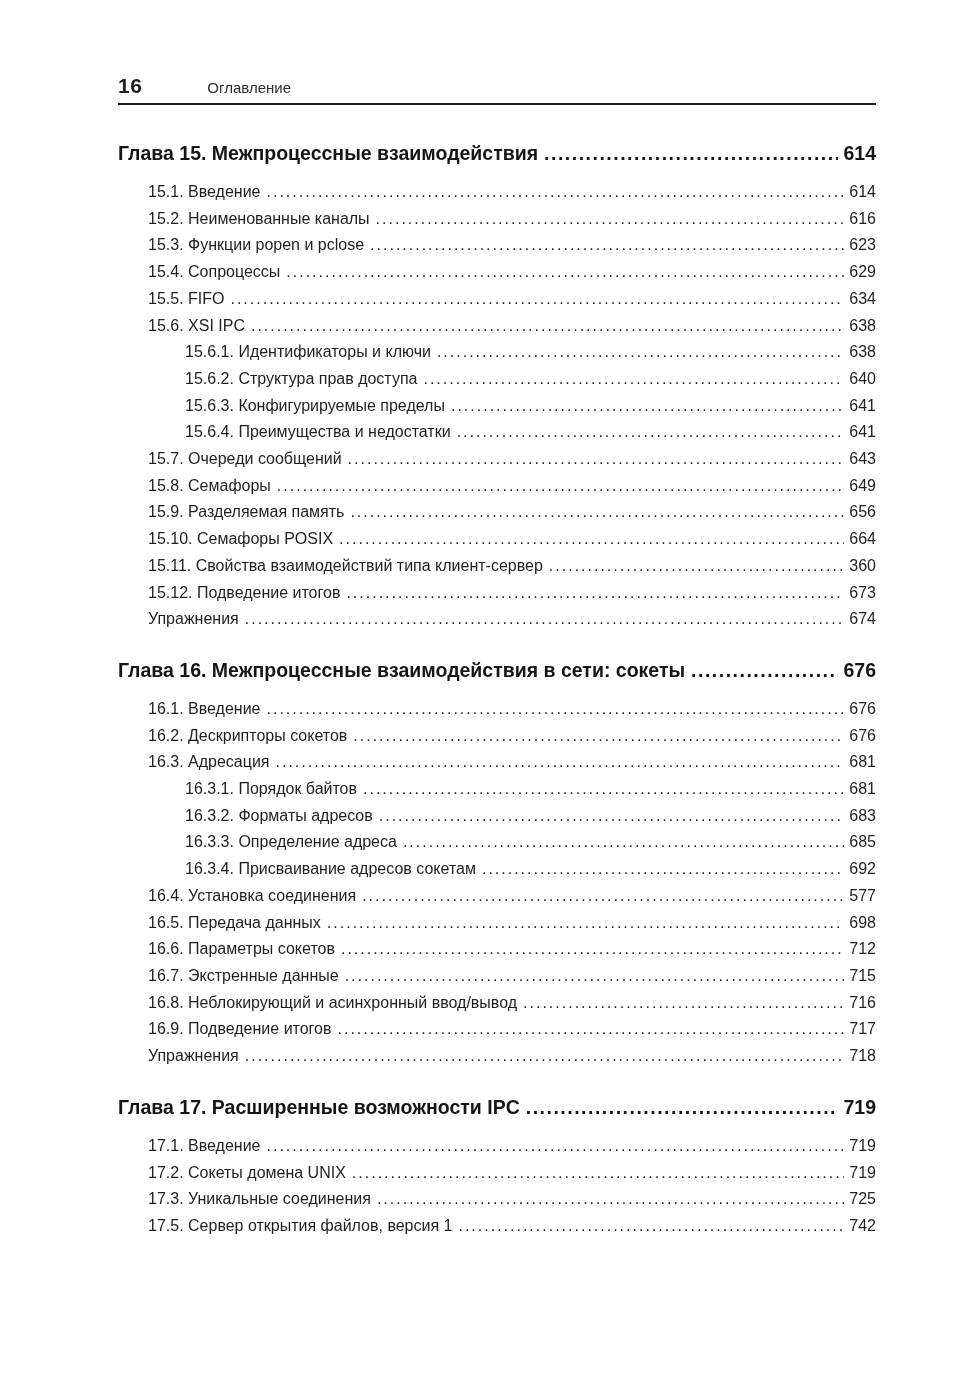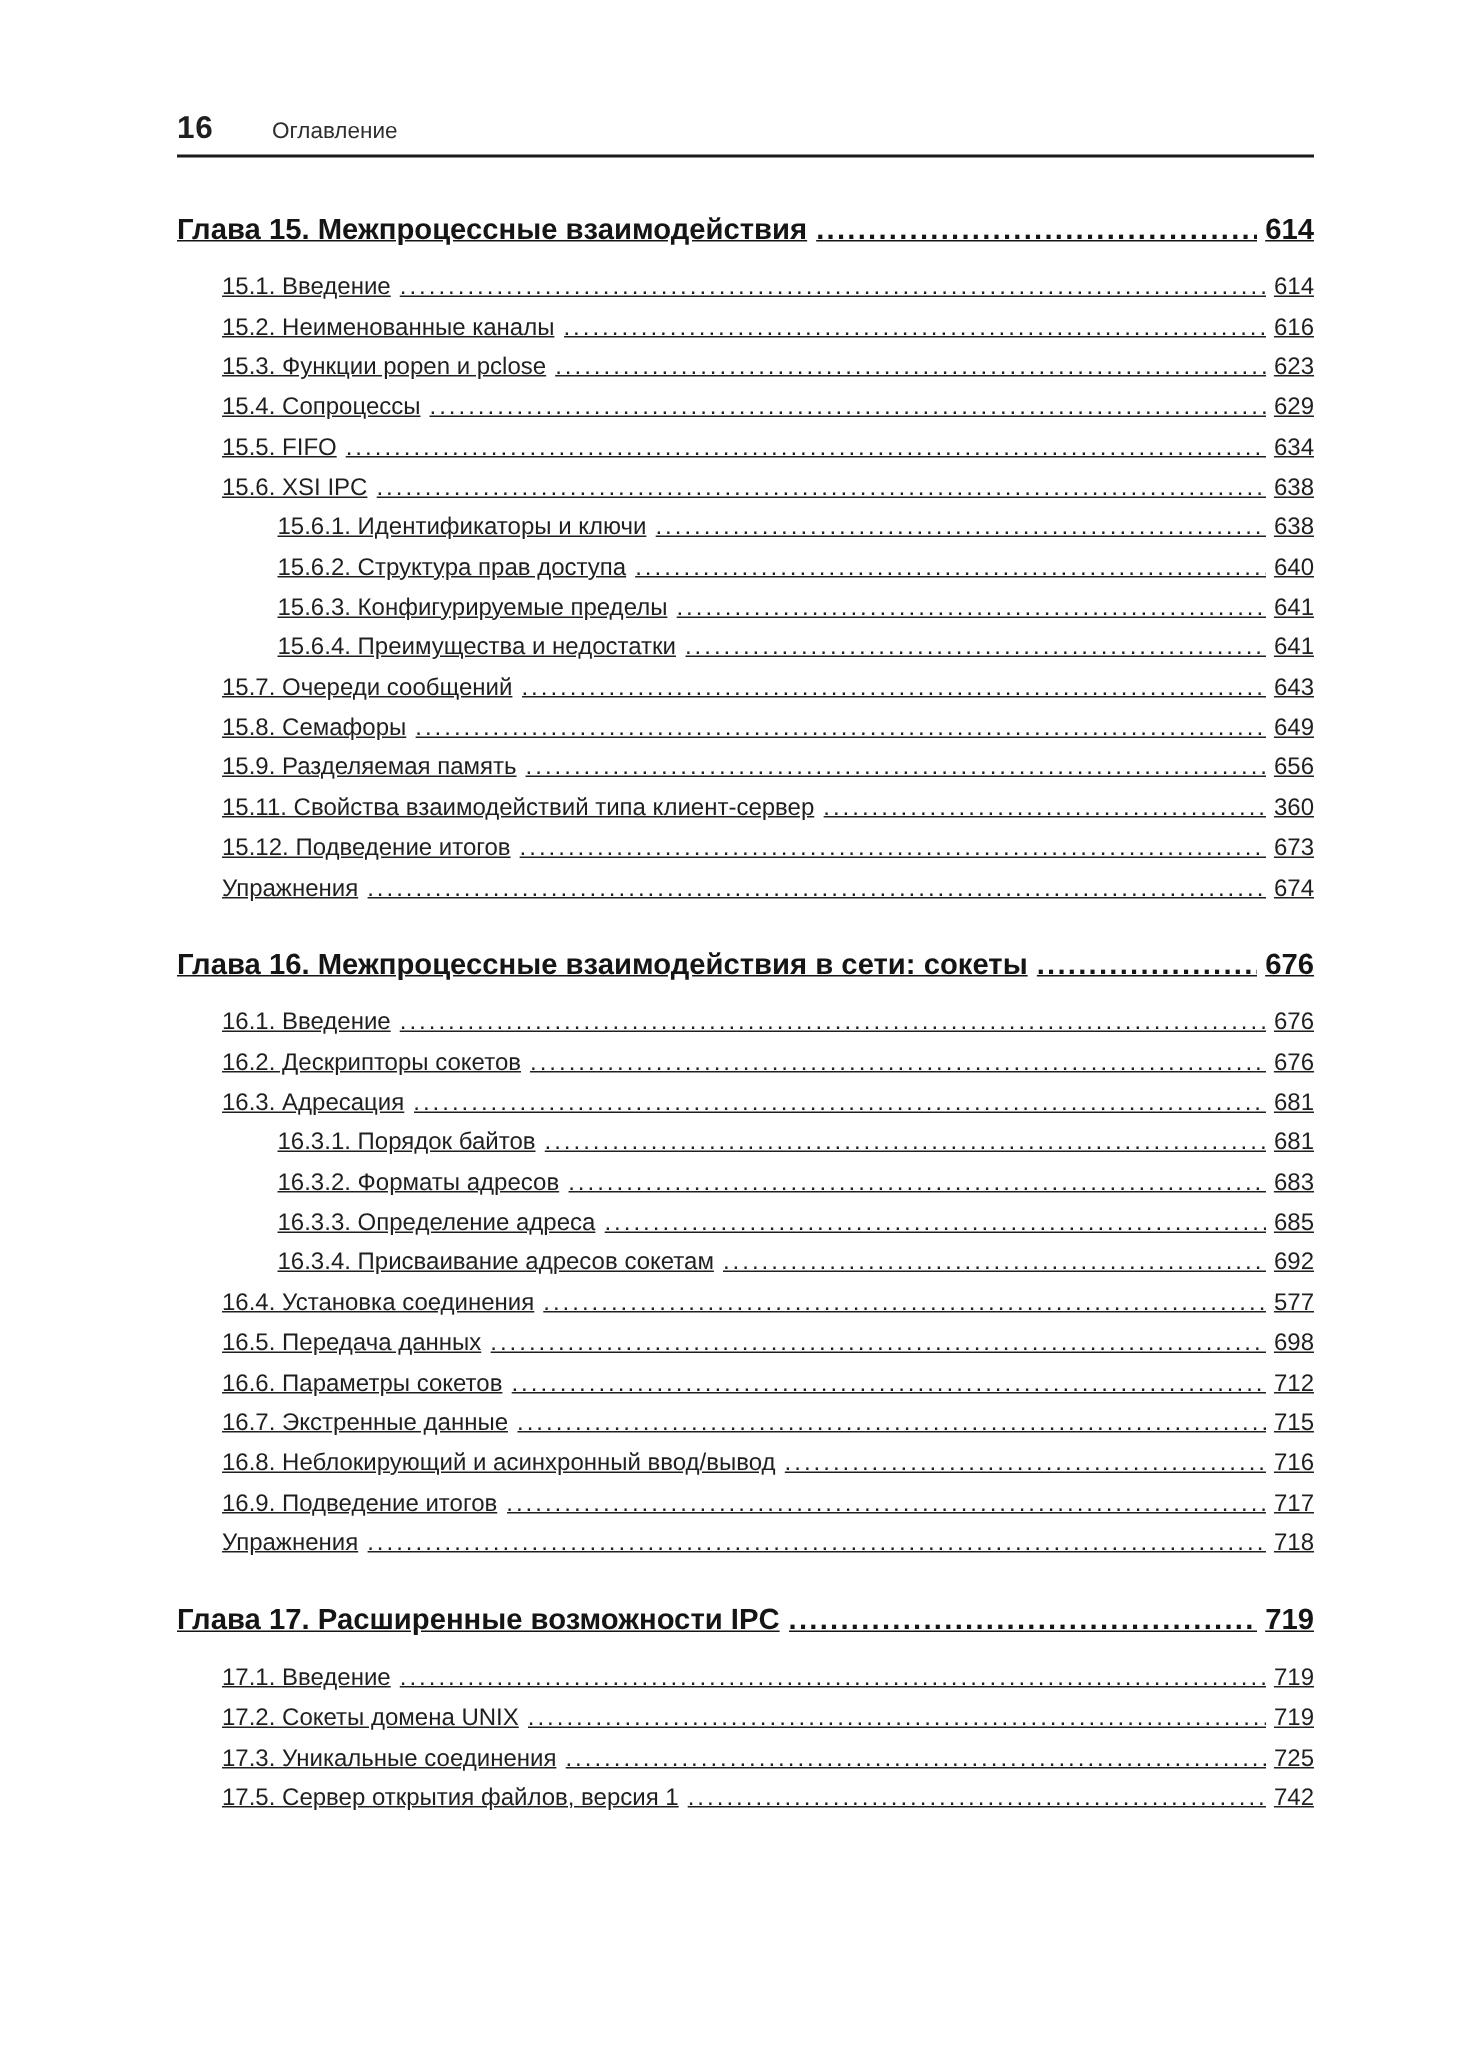--- a/index.html
+++ b/index.html
@@ -24,31 +24,30 @@
     border-bottom: 2.5px solid #1a1a1a;
     padding-bottom: 5px;
   }
   .page-number {
     font-size: 21px;
     font-weight: 700;
     letter-spacing: 0.5px;
   }
   .header-title {
     font-size: 15px;
-    margin-left: 39px;
+    margin-left: 65px;
     color: #2e2e2e;
   }
   
   .toc > .chapter:first-child { margin-top: 34px; }
   .chapter + .chapter { margin-top: 23px; }
 
   .entry-row {
     display: flex;
     align-items: flex-start;
-    text-decoration: underline;
   }
   .entry-row .title { white-space: nowrap; }
   .entry-row .dots {
     flex: 1;
     overflow: hidden;
     white-space: nowrap;
     margin-left: 6px;
     margin-right: 5px;
   }
   .entry-row .dots::after {
@@ -162,20 +161,25 @@
     <span class="dots"></span>
     <span class="pagenum">649</span>
   </div>
 
   <div class="entry-row entry">
     <span class="title">15.9. Разделяемая память</span>
     <span class="dots"></span>
     <span class="pagenum">656</span>
   </div>
 
+  <div class="entry-row entry">
+    <span class="title">15.10. Семафоры POSIX</span>
+    <span class="dots"></span>
+    <span class="pagenum">664</span>
+  </div>
 
   <div class="entry-row entry">
     <span class="title">15.11. Свойства взаимодействий типа клиент-сервер</span>
     <span class="dots"></span>
     <span class="pagenum">360</span>
   </div>
 
   <div class="entry-row entry">
     <span class="title">15.12. Подведение итогов</span>
     <span class="dots"></span>

